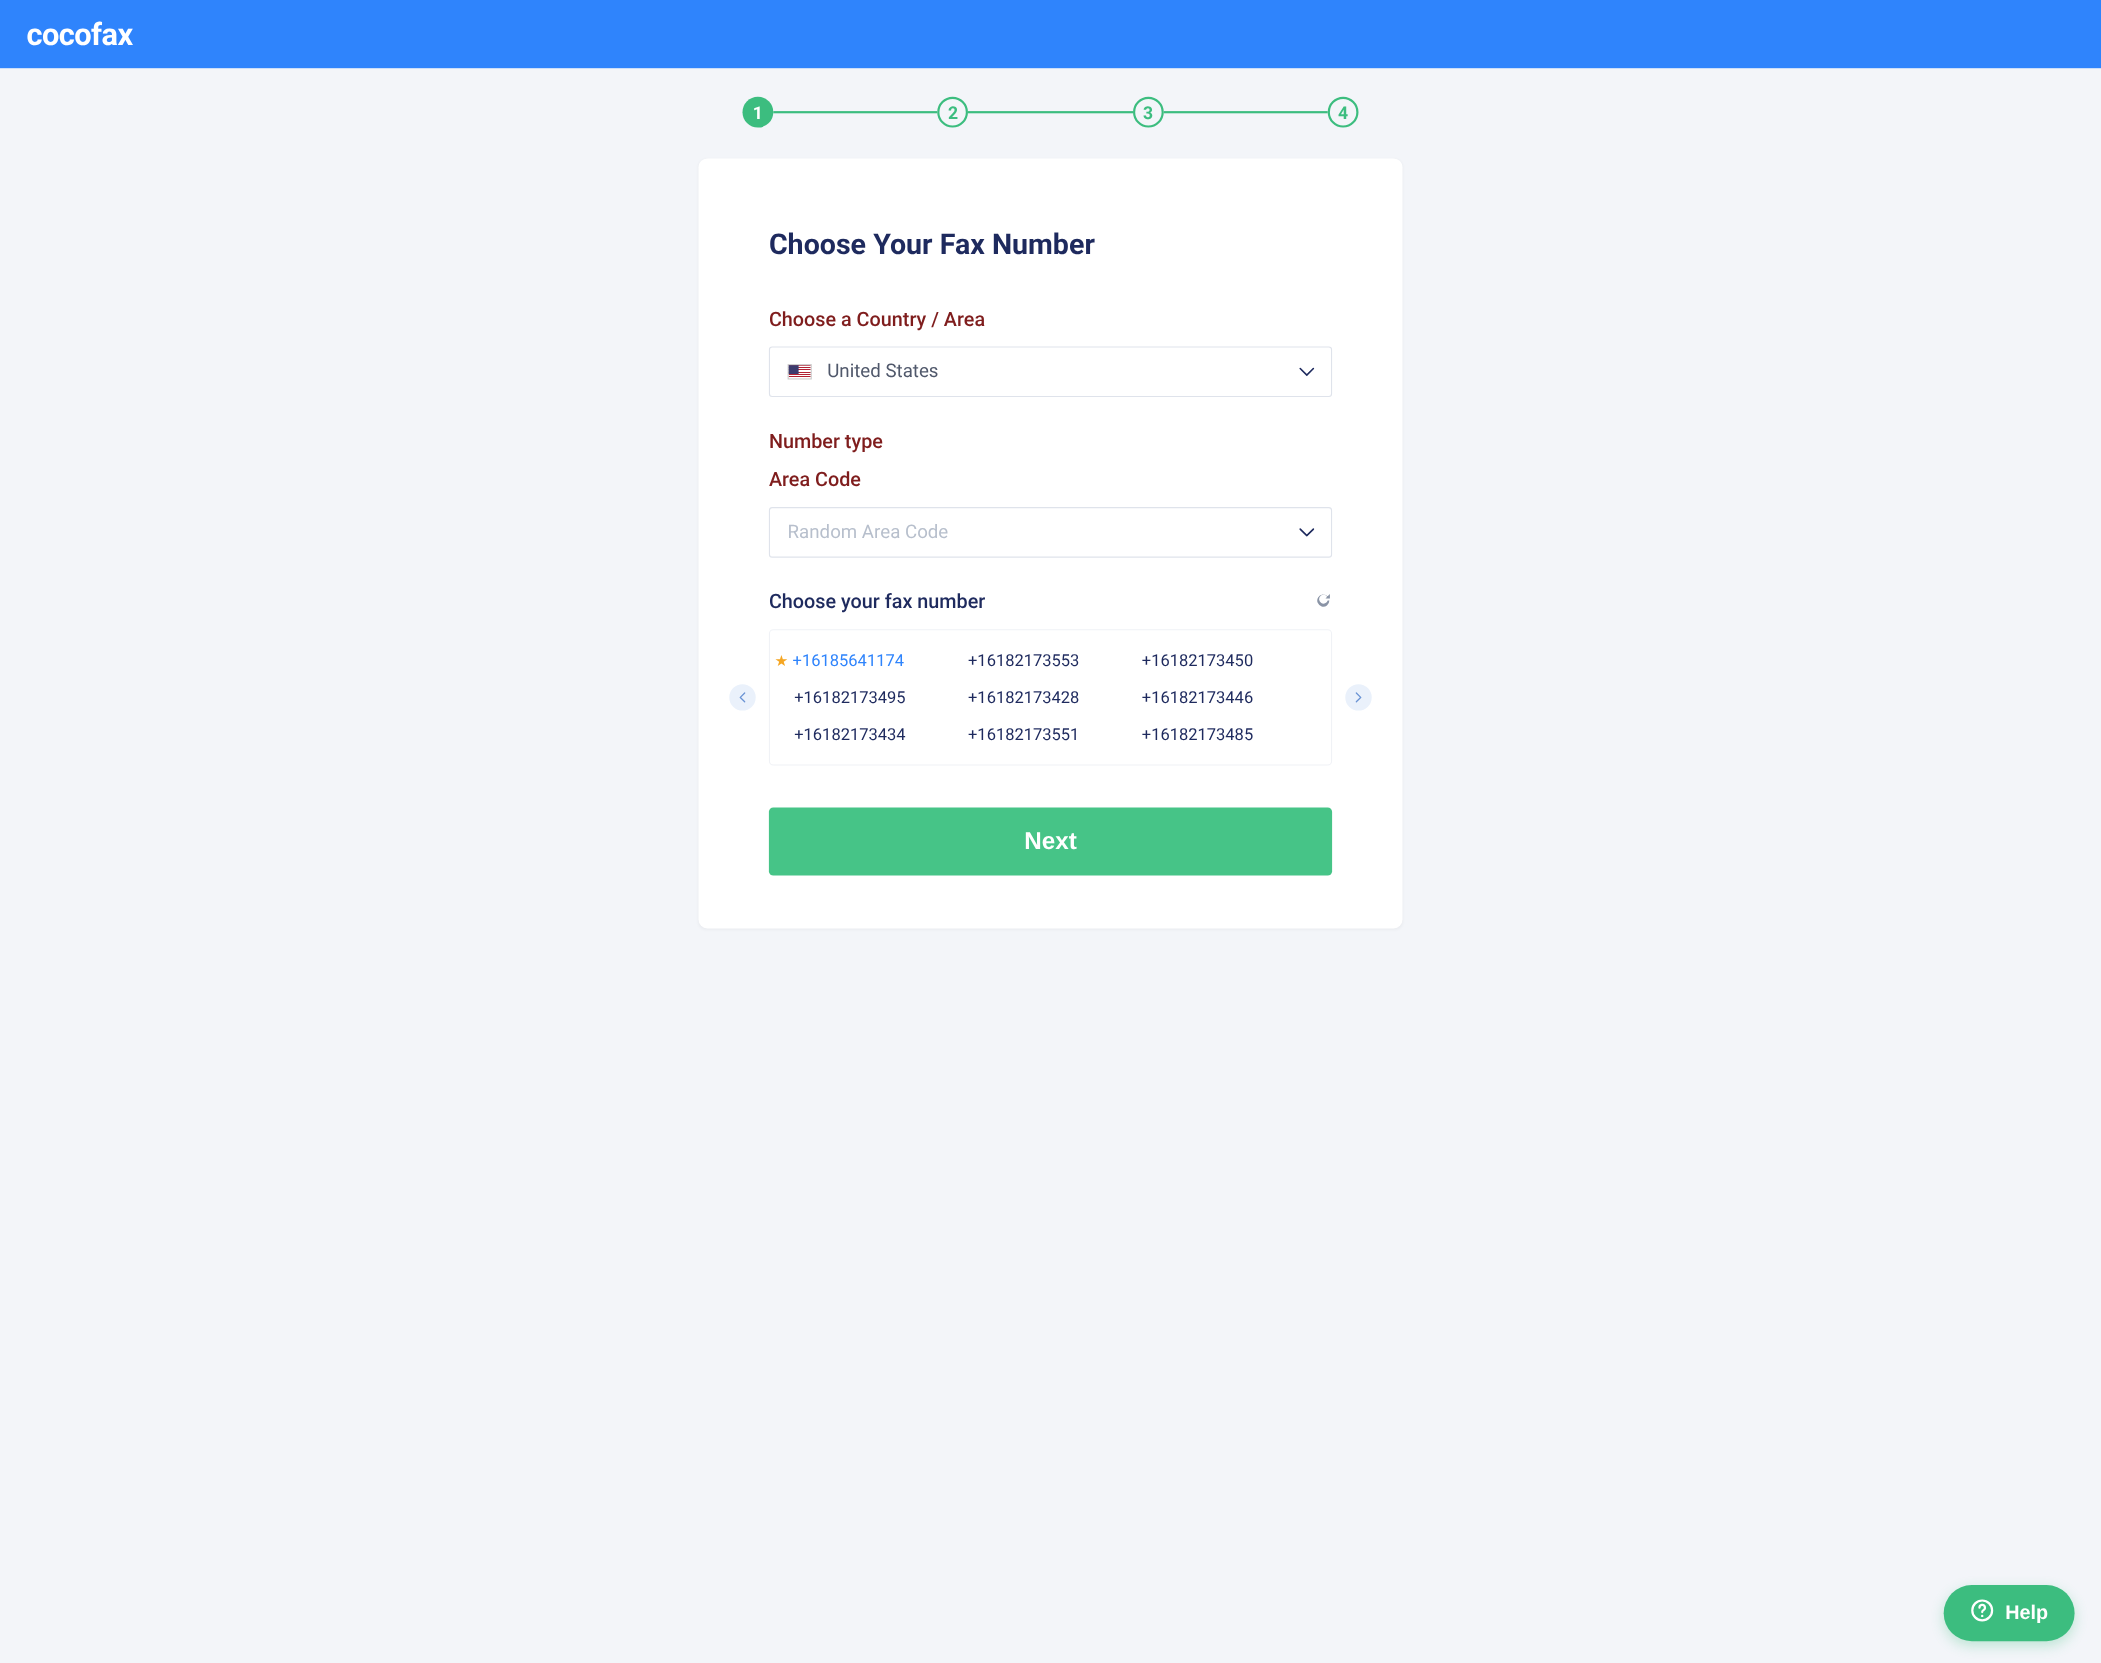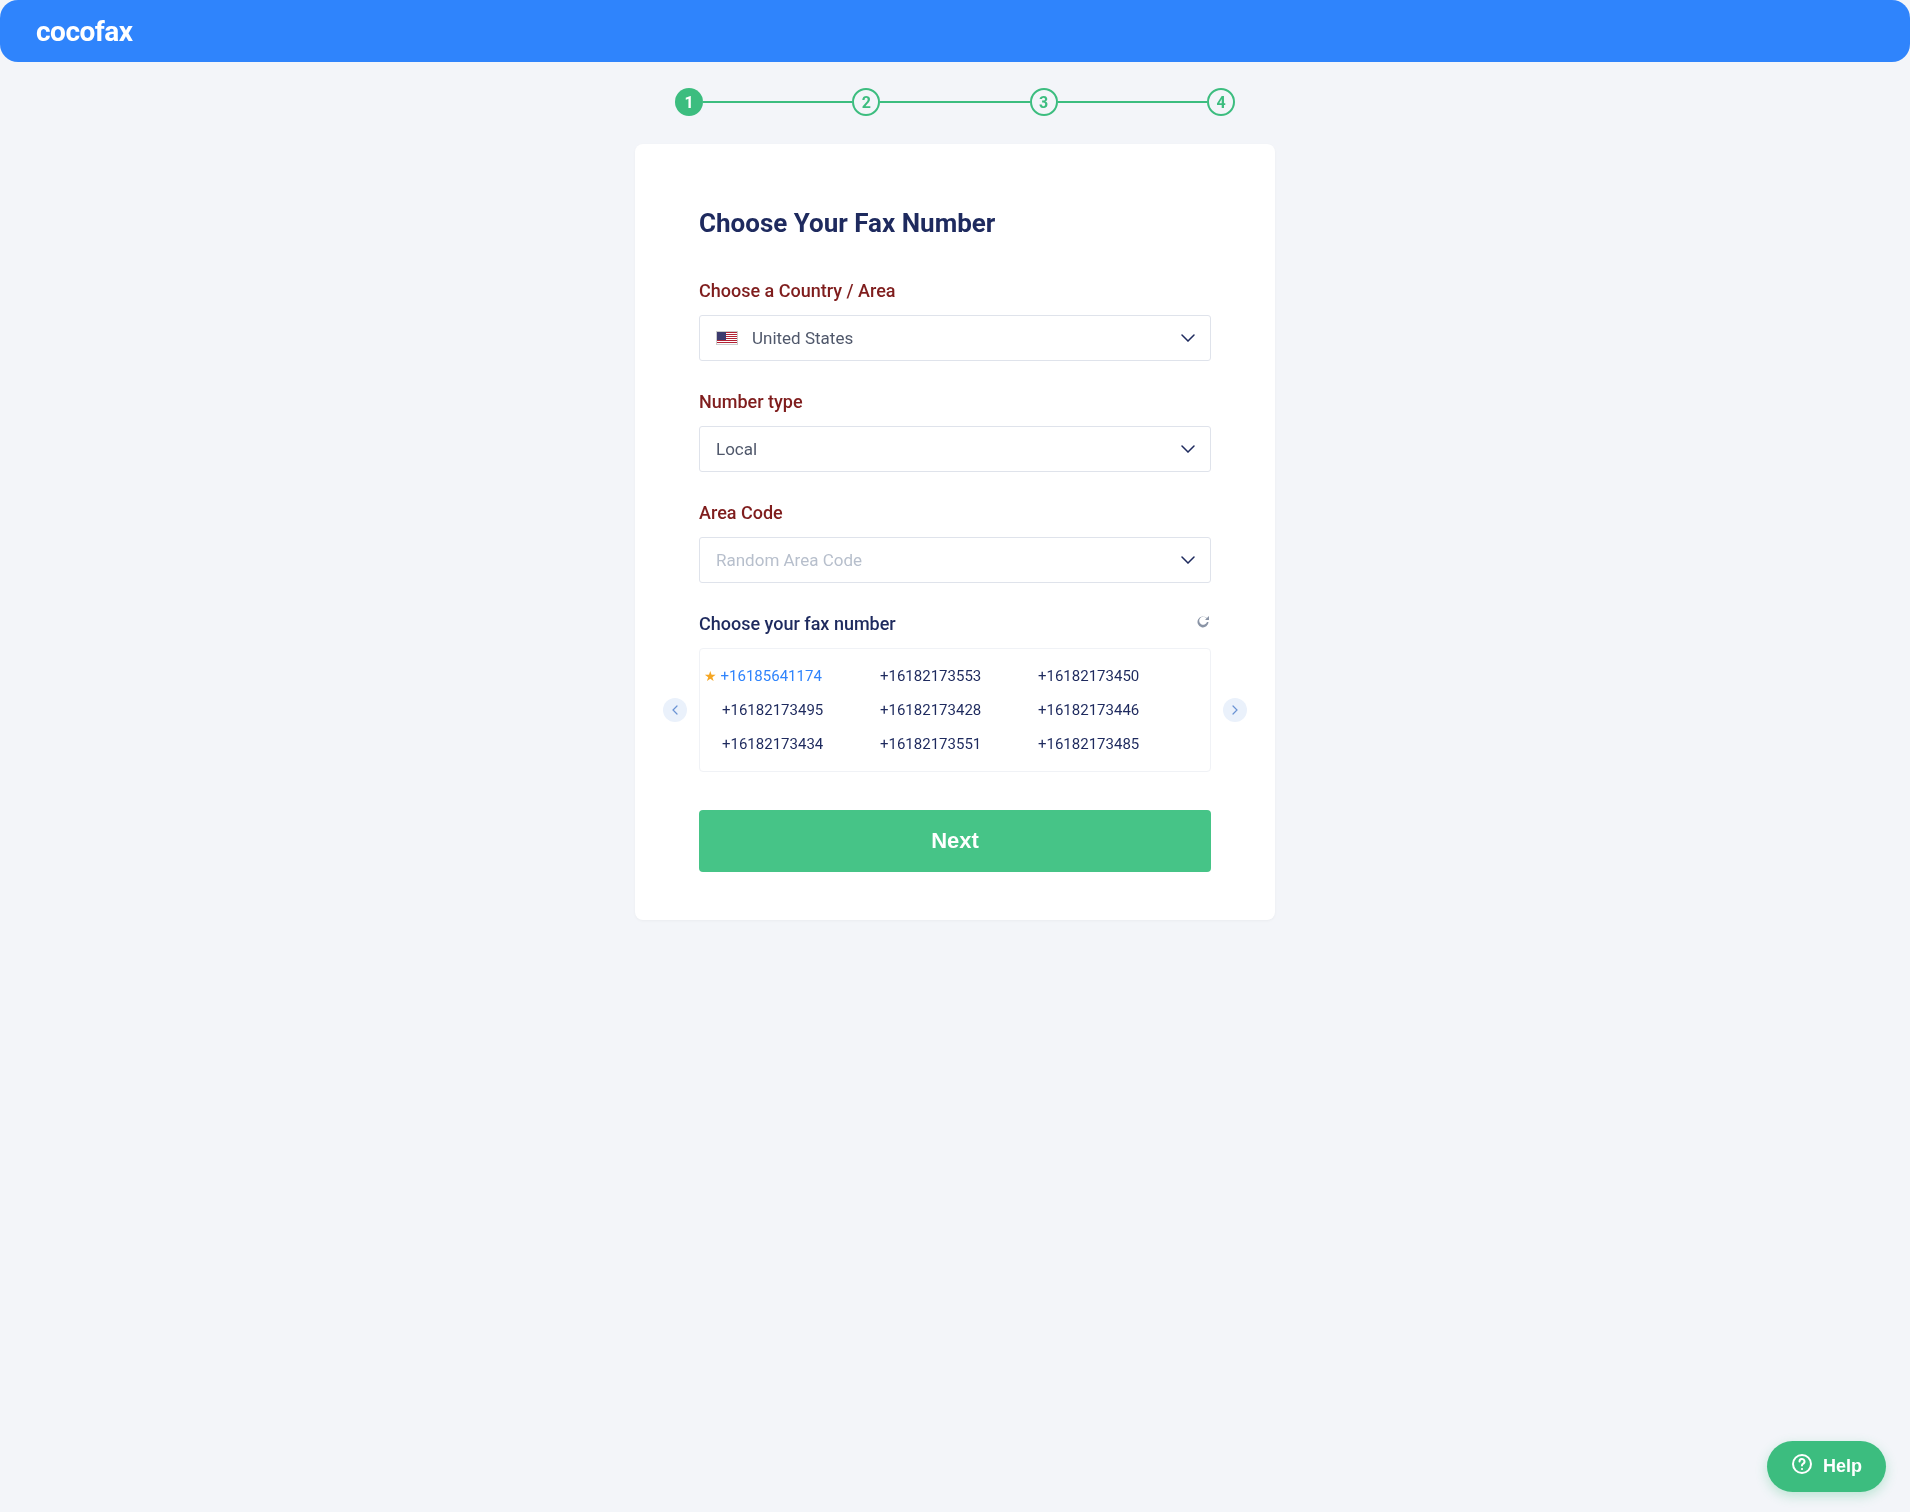--- a/index.html
+++ b/index.html
@@ -6,22 +6,21 @@
 body {
   font-family: -apple-system, BlinkMacSystemFont, 'Segoe UI', Roboto, Helvetica, Arial, sans-serif;
   background: #f3f5f9;
   min-height: 100vh;
 }
 .header {
   background: #2f84fc;
   height: 62px;
   display: flex;
   align-items: center;
-  padding: 0 36px;
-  border-radius: 18px;
+  padding: 0 24px;
 }
 .logo {
   color: #ffffff;
   font-size: 28px;
   font-weight: 700;
   letter-spacing: -0.5px;
 }
 .stepper {
   display: flex;
   align-items: center;
@@ -226,30 +225,20 @@
       <span>United States</span>
     </div>
     <span class="chevron">
       <svg width="14" height="8" viewBox="0 0 14 8">
           <path d="M1 1l6 6 6-6" stroke="#1e2a5e" stroke-width="1.5" fill="none" stroke-linecap="round"></path>
         </svg>
     </span>
   </div>
 
   <div class="form-label">Number type</div>
-  <div class="select-wrap">
-    <div class="select-box">
-      <span>Local</span>
-    </div>
-    <span class="chevron">
-      <svg width="14" height="8" viewBox="0 0 14 8">
-          <path d="M1 1l6 6 6-6" stroke="#1e2a5e" stroke-width="1.5" fill="none" stroke-linecap="round"></path>
-        </svg>
-    </span>
-  </div>
 
   <div class="form-label">Area Code</div>
   <div class="select-wrap">
     <div class="select-box placeholder">
       <span>Random Area Code</span>
     </div>
     <span class="chevron">
       <svg width="14" height="8" viewBox="0 0 14 8">
           <path d="M1 1l6 6 6-6" stroke="#1e2a5e" stroke-width="1.5" fill="none" stroke-linecap="round"></path>
         </svg>

